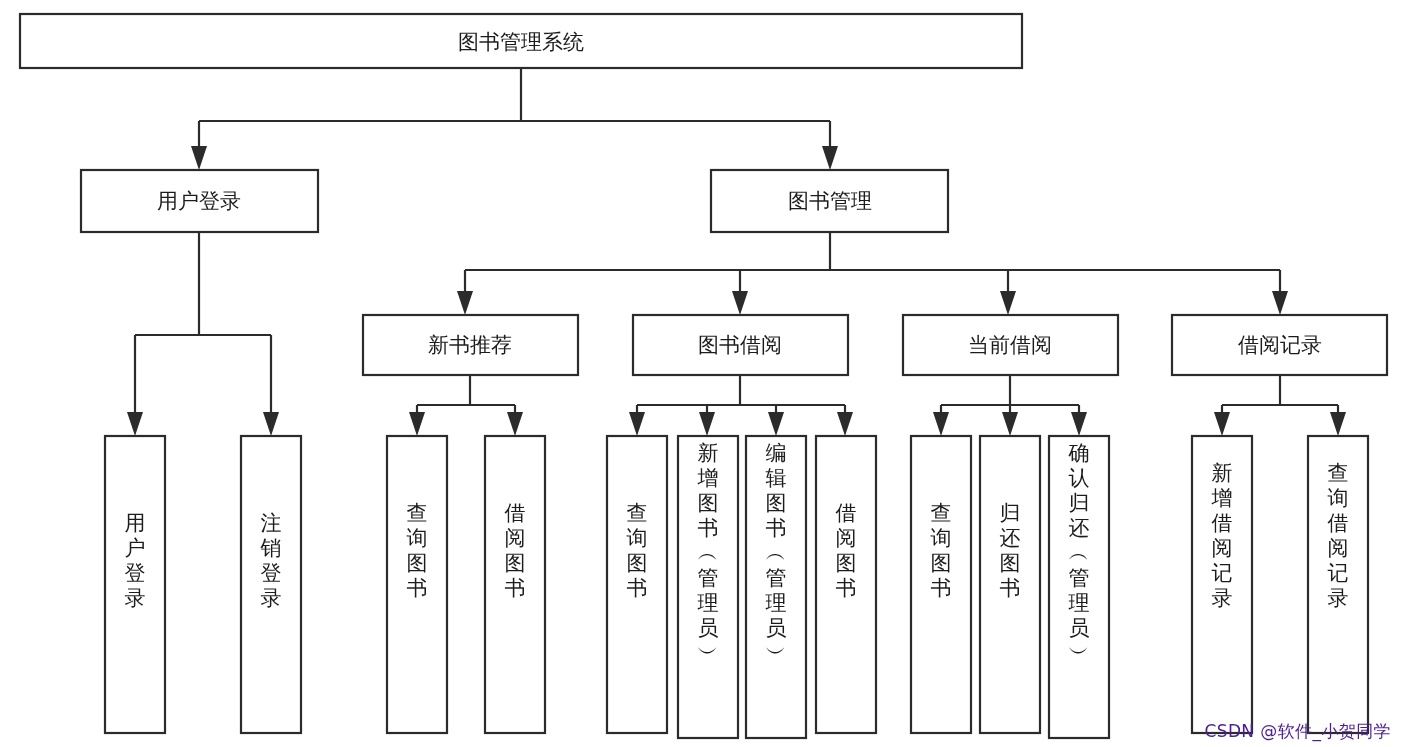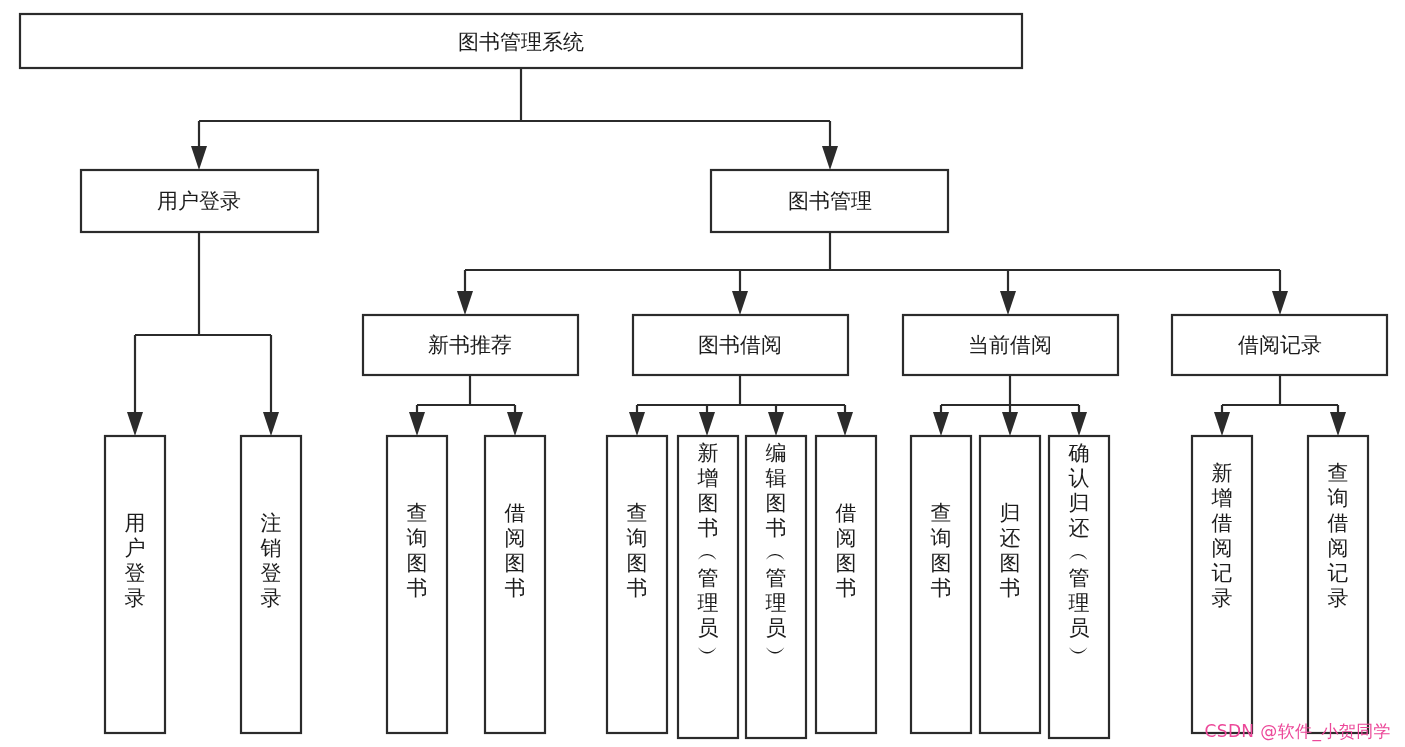--- a/index.html
+++ b/index.html
@@ -45,21 +45,21 @@
   .arrow-head {
     fill: #2b2b2b;
     stroke: none;
   }
   .watermark {
     position: absolute;
     right: 14px;
     bottom: 4px;
     font-family: "DejaVu Sans", "Liberation Sans", sans-serif;
     font-size: 17px;
-    color: #ec4899;
+    color: #4c1d95;
     letter-spacing: 0.4px;
     white-space: nowrap;
     pointer-events: none;
   }
 </style>
 </head>
 <body>
 
 <svg id="diagram" viewBox="0 0 1405 747" xmlns="http://www.w3.org/2000/svg">
 

